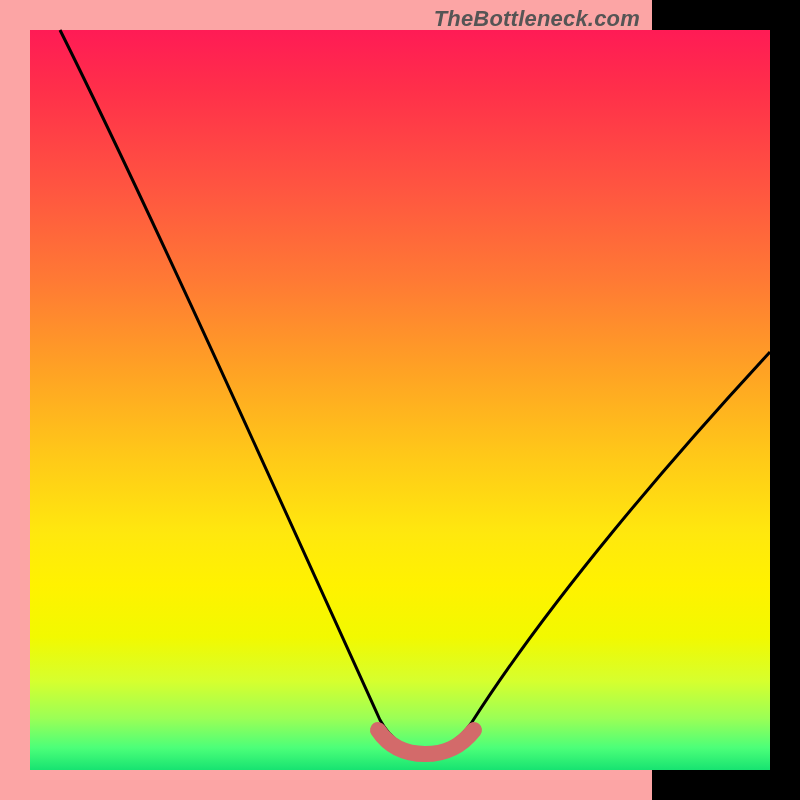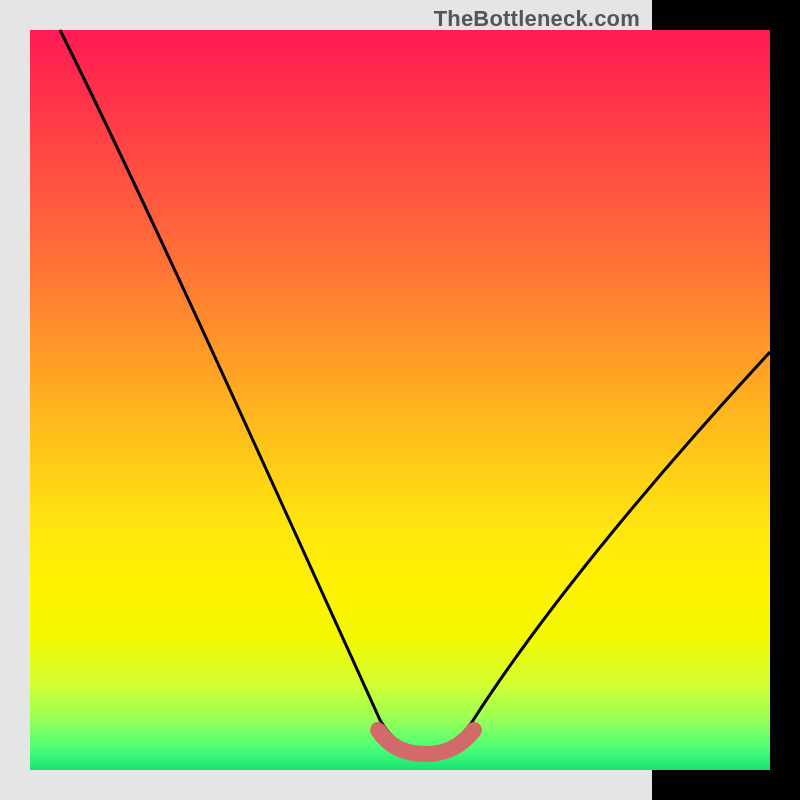--- a/index.html
+++ b/index.html
@@ -8,21 +8,22 @@
     width: 800px;
     height: 800px;
     background: #000;
     overflow: hidden;
     font-family: Arial, Helvetica, sans-serif;
   }
   .frame {
     position: relative;
     width: 652px;
     height: 800px;
-    background: #e5e5e5;
+    background: #fca5a5;
+    font-style: italic;
   }
   .watermark {
     position: absolute;
     top: 6px;
     right: 12px;
     color: #555;
     font-size: 22px;
     font-weight: 600;
     letter-spacing: 0.2px;
     user-select: none;

